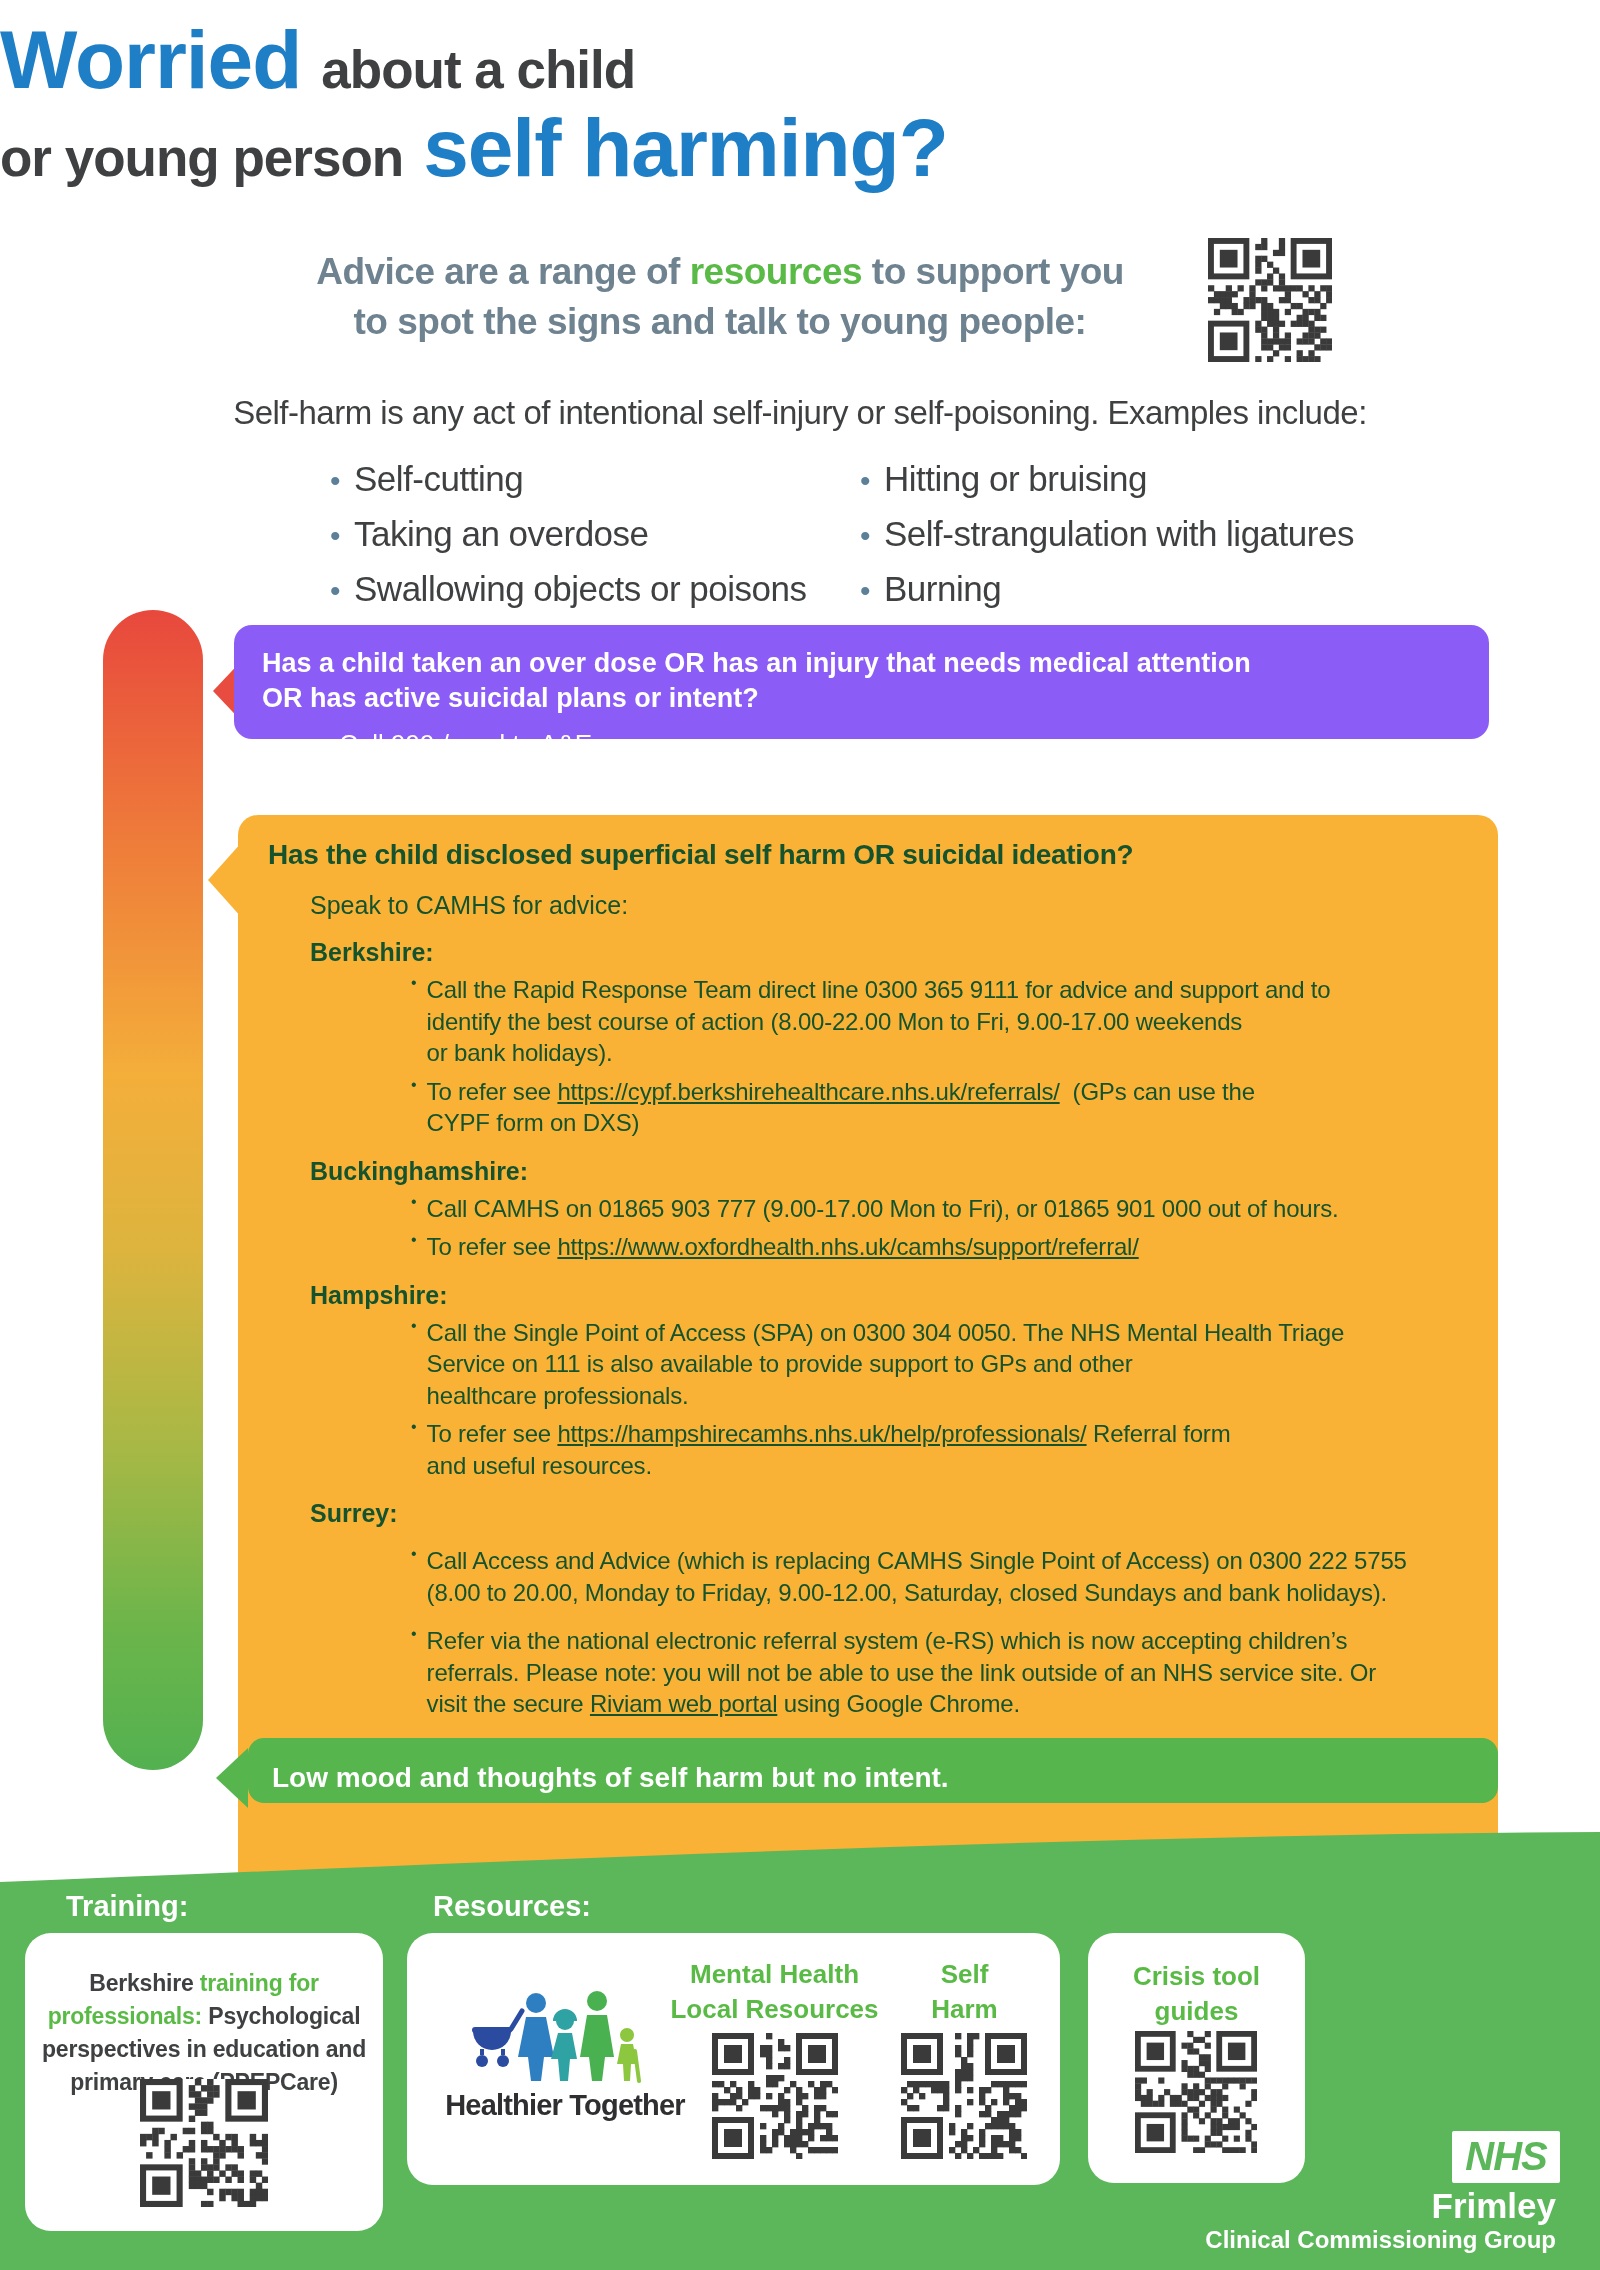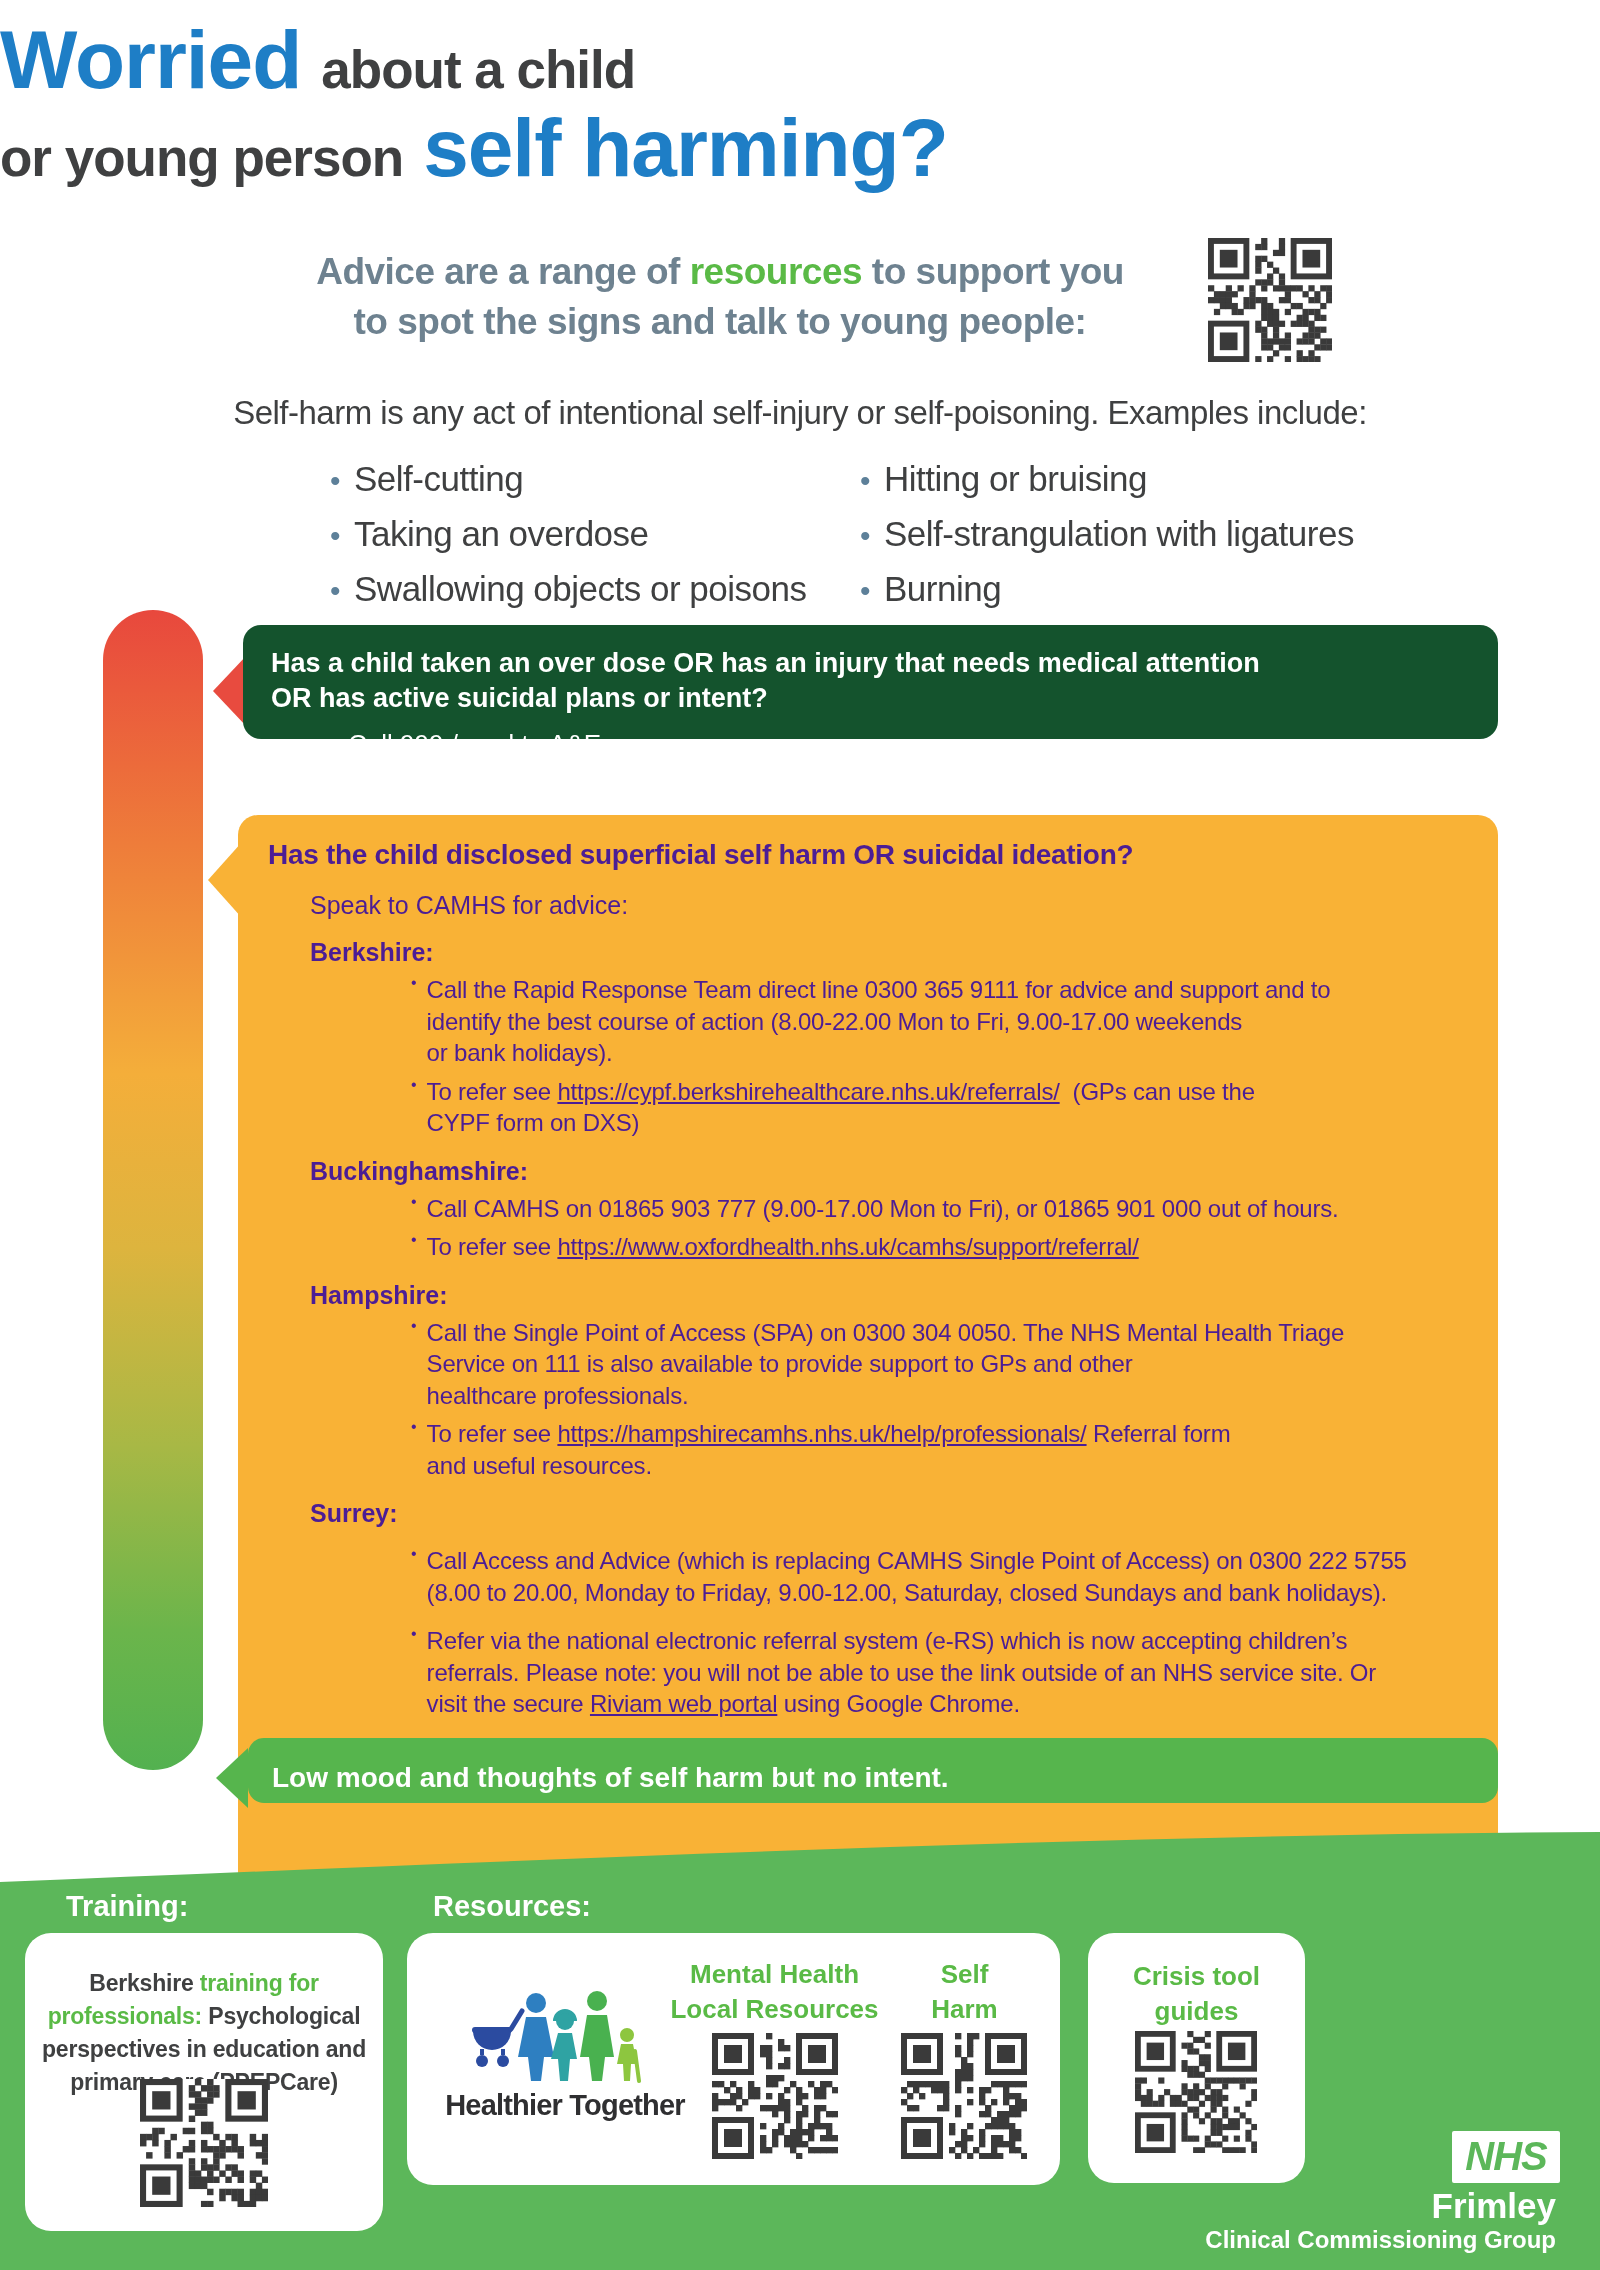--- a/index.html
+++ b/index.html
@@ -28,30 +28,30 @@
   .examples li{font-size:35px;line-height:53px;color:#3f4041;letter-spacing:-0.5px;}
   .exdot{color:#5d8099;margin-right:14px;font-size:30px;}
 
   
   .grad-bar{position:absolute;left:103px;top:610px;width:100px;height:1160px;border-radius:52px;
             background:linear-gradient(180deg,#e8483d 0%,#ee7c3a 20%,#f4ae3a 40%,#ddb43e 55%,
                         #a8b845 72%,#6bb54b 88%,#53b150 100%);}
 
   
   .tail{position:absolute;}
-  .redbox{position:absolute;left:243px;top:625px;width:1255px;height:114px;border-radius:18px;
-          background:#14532d;color:#fff;padding:21px 20px 0 28px;box-sizing:border-box;}
+  .redbox{position:absolute;left:234px;top:625px;width:1255px;height:114px;border-radius:18px;
+          background:#8b5cf6;color:#fff;padding:21px 20px 0 28px;box-sizing:border-box;}
   .redbox .box-heading{font-size:27px;font-weight:bold;line-height:35px;white-space:pre-line;}
   .box-bullet{display:flex;margin-top:13px;margin-left:57px;font-size:26px;}
   .box-bullet .odot{margin-right:11px;}
   .tail-red{left:213px;top:655px;width:34px;height:72px;background:#e84b3f;
             clip-path:polygon(100% 0,0 50%,100% 100%);}
 
   .obox{position:absolute;left:238px;top:815px;width:1260px;height:1083px;border-radius:20px;
-        background:#f9b236;color:#4c1d95;padding:24px 18px 0 30px;box-sizing:border-box;}
+        background:#f9b236;color:#14532d;padding:24px 18px 0 30px;box-sizing:border-box;}
   .obox h2{margin:0;font-size:28px;font-weight:bold;letter-spacing:-0.3px;}
   .obox .intro{margin:20px 0 0 42px;font-size:25px;}
   .region{margin-top:18px;}
   .region-name{margin-left:42px;font-size:25px;font-weight:bold;}
   .obullet{display:flex;margin:7px 0 0 143px;}
   .obullet.wide{margin-top:17px;}
   .odot{margin-right:10px;}
   .btext{font-size:24px;line-height:31.5px;letter-spacing:-0.2px;white-space:pre-wrap;}
   .olink{text-decoration:underline;}
   .tail-orange{left:208px;top:842px;width:34px;height:76px;background:#f9b236;

